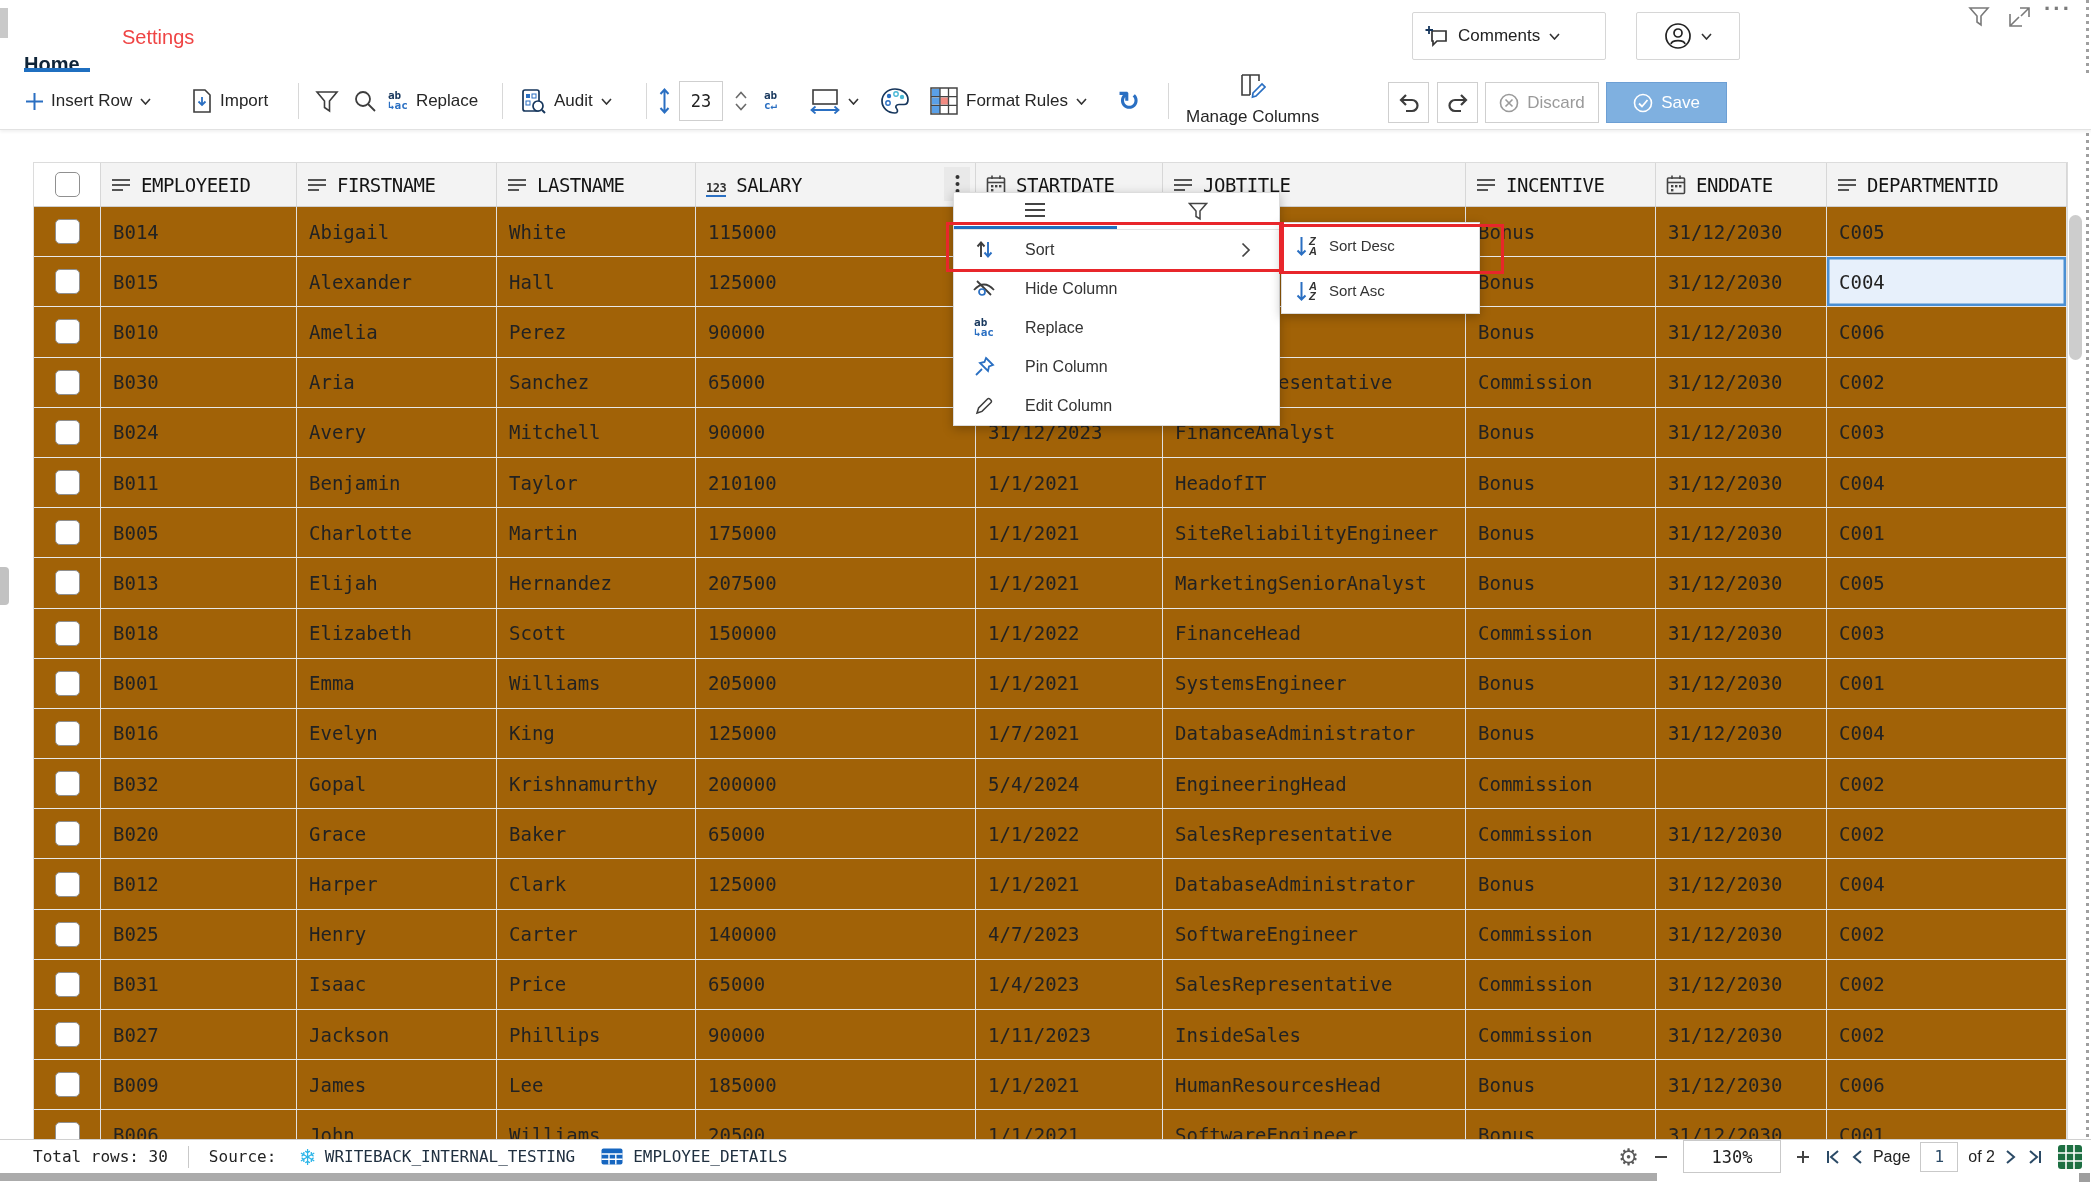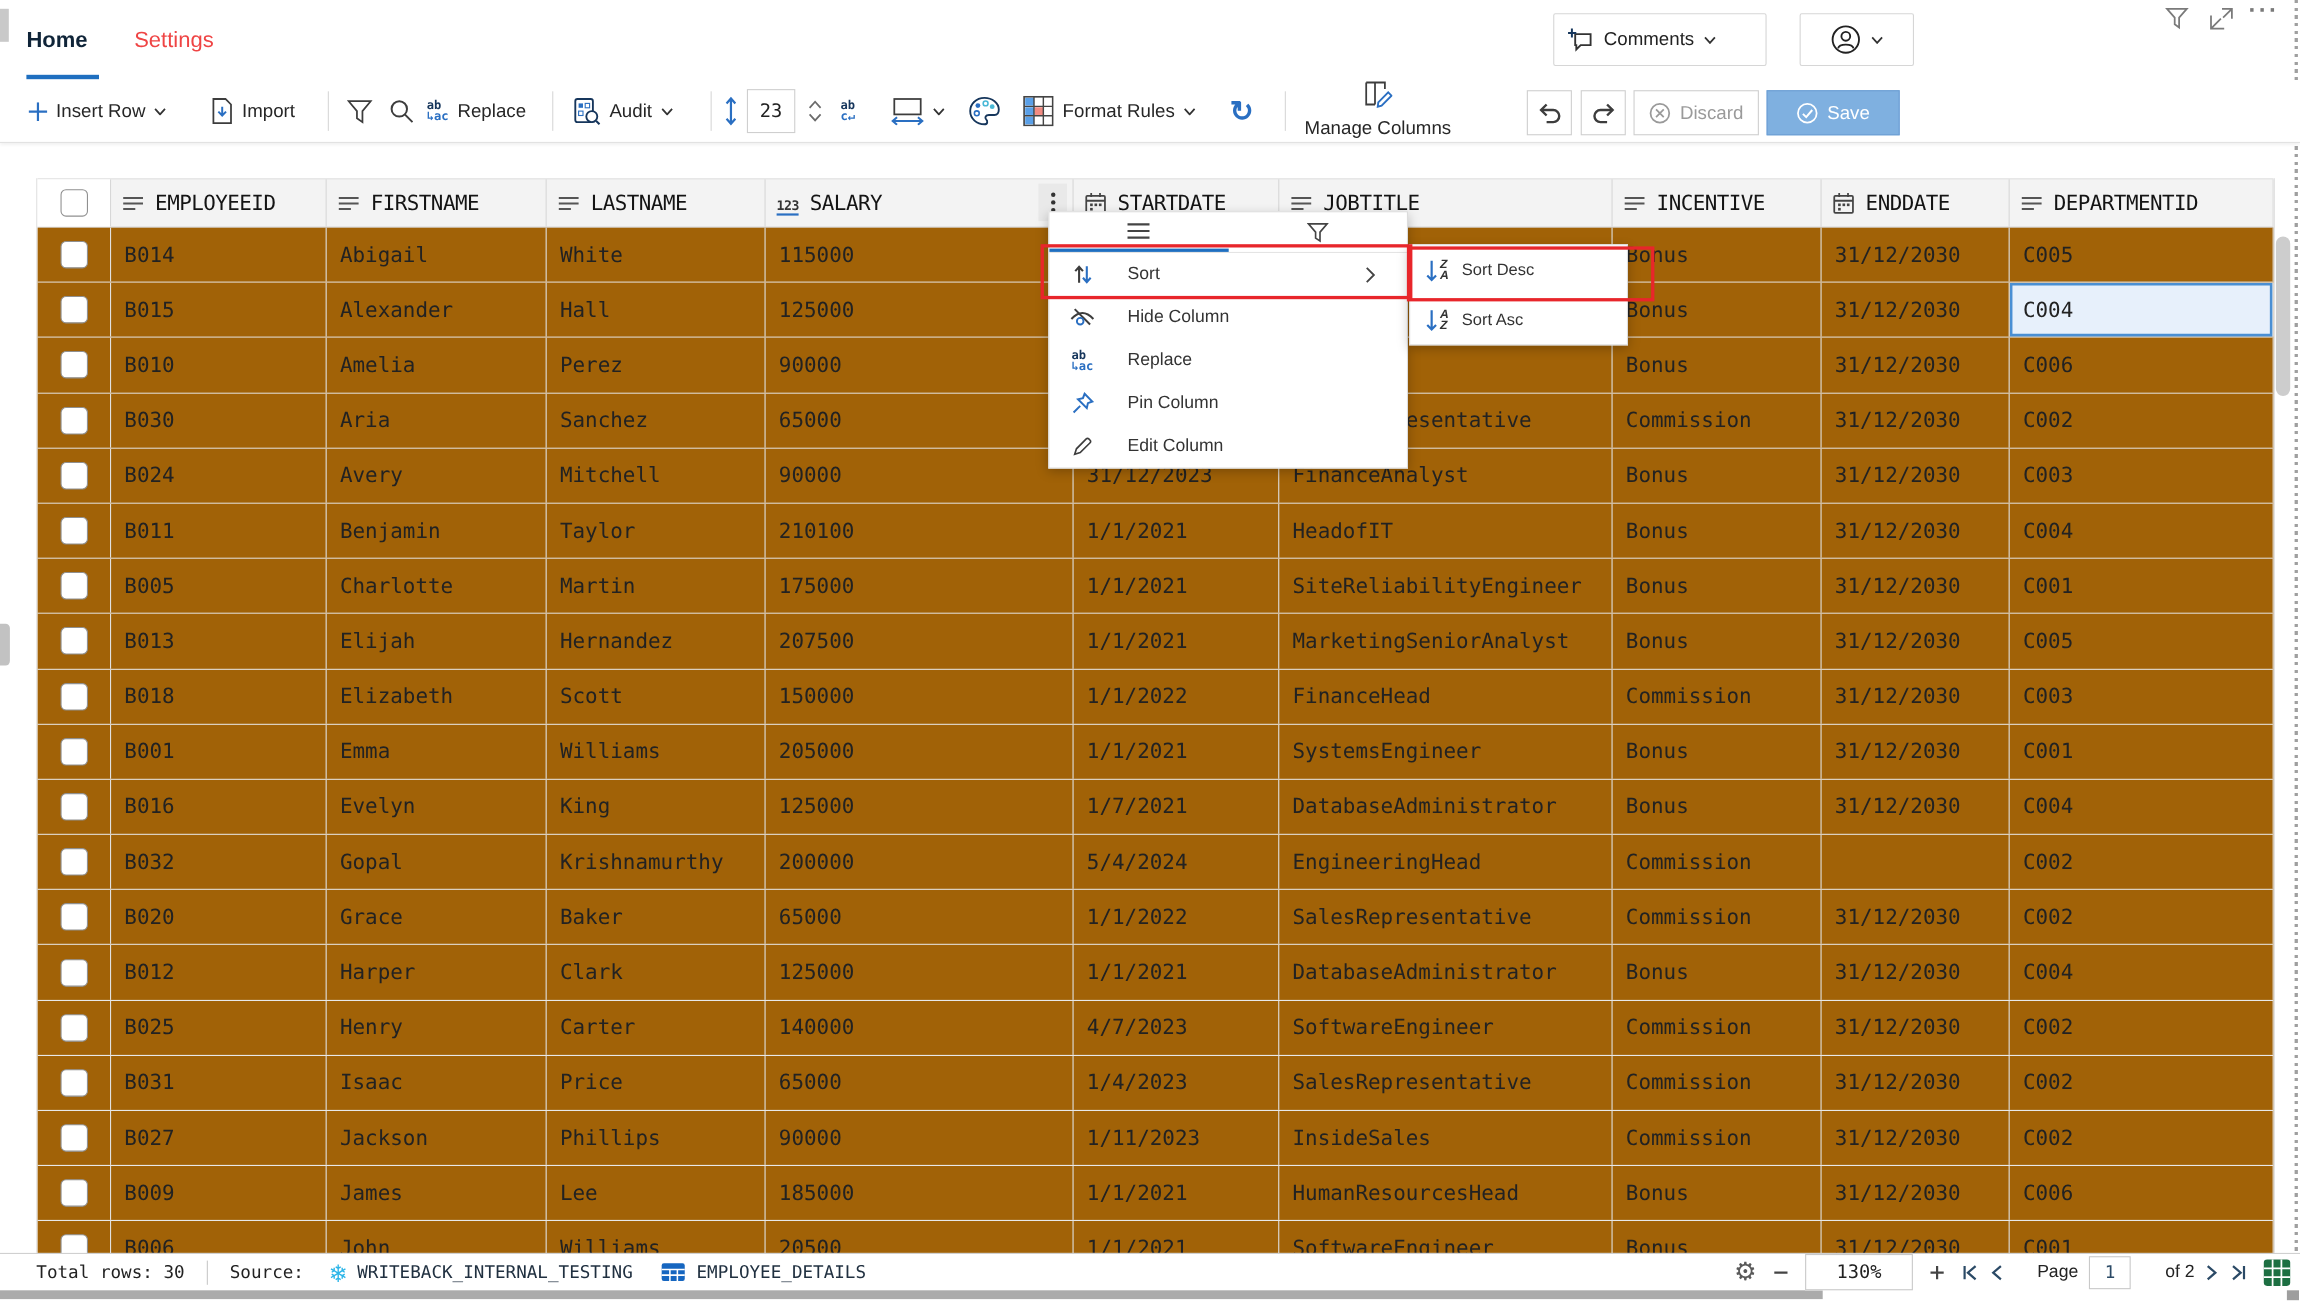--- a/index.html
+++ b/index.html
@@ -8,21 +8,21 @@
   svg{display:block;}
   
   .chrome-icon{position:absolute;top:4px;color:#7a7a7a;}
   .corner-mark{position:absolute;left:0;top:8px;width:8px;height:30px;background:#c9c9c9;}
   .left-handle{position:absolute;left:0;top:567px;width:9px;height:38px;background:#c2c2c2;border-radius:0 4px 4px 0;}
   .right-dots{position:absolute;right:2px;top:0;bottom:0;width:3px;
       background:repeating-linear-gradient(#9f9f9f 0 3px,transparent 3px 7px);}
   .corner-block{position:absolute;left:2079px;top:1162px;width:11px;height:20px;background:#9e9e9e;}
   
   .tab{position:absolute;top:26px;font-size:20px;cursor:pointer;}
-  .tab-home{left:24px;font-weight:bold;color:#0f2438;}
+  .tab-home{left:24px;font-weight:bold;color:#0f2438;margin-top:27px;}
   .tab-underline{position:absolute;left:24px;top:68px;width:66px;height:4px;background:#1f6fc0;}
   .tab-settings{left:122px;color:#ef4444;}
   .pill-btn{position:absolute;display:flex;align-items:center;gap:9px;border:1px solid #d6d6d6;
             background:#fff;border-radius:2px;padding:0 12px;height:46px;top:12px;font-size:17px;color:#222;}
   .comments-btn{left:1412px;width:168px;}
   .profile-btn{left:1636px;width:78px;justify-content:center;}
   .chev{width:11px;height:7px;}
   
   .toolbar{position:absolute;left:0;top:73px;width:2091px;height:56px;background:#fff;
            border-bottom:1px solid #e2e2e2;box-shadow:0 2px 3px rgba(0,0,0,.06);}
@@ -90,21 +90,21 @@
   .footer .fdiv{width:1px;height:22px;background:#c9c9c9;margin:0 20px;}
   .fitem{display:flex;align-items:center;gap:10px;white-space:nowrap;}
   .fname{color:#203040;}
   .fright{position:absolute;right:8px;top:0;height:33px;display:flex;align-items:center;gap:14px;}
   .zoombox{width:96px;height:31px;border:1px solid #c9c9c9;display:flex;align-items:center;justify-content:center;
       font-size:17px;background:#fff;}
   .pagebox{width:36px;height:28px;border:1px solid #c9c9c9;display:flex;align-items:center;justify-content:center;
       font-size:16px;background:#fff;}
   .pgnav{display:flex;align-items:center;gap:10px;color:#2b4a66;}
   .pgnav svg{cursor:pointer;}
-  .pagelbl{font-family:"Liberation Sans",sans-serif;font-size:16px;color:#222;margin-left:21px;}
+  .pagelbl{font-family:"Liberation Sans",sans-serif;font-size:16px;color:#222;}
 </style>
 </head>
 <body>
 
 <div class="visual">
 
   <div class="corner-mark"></div>
   <div class="left-handle"></div>
   <div class="right-dots"></div>
   <div class="corner-block"></div>

